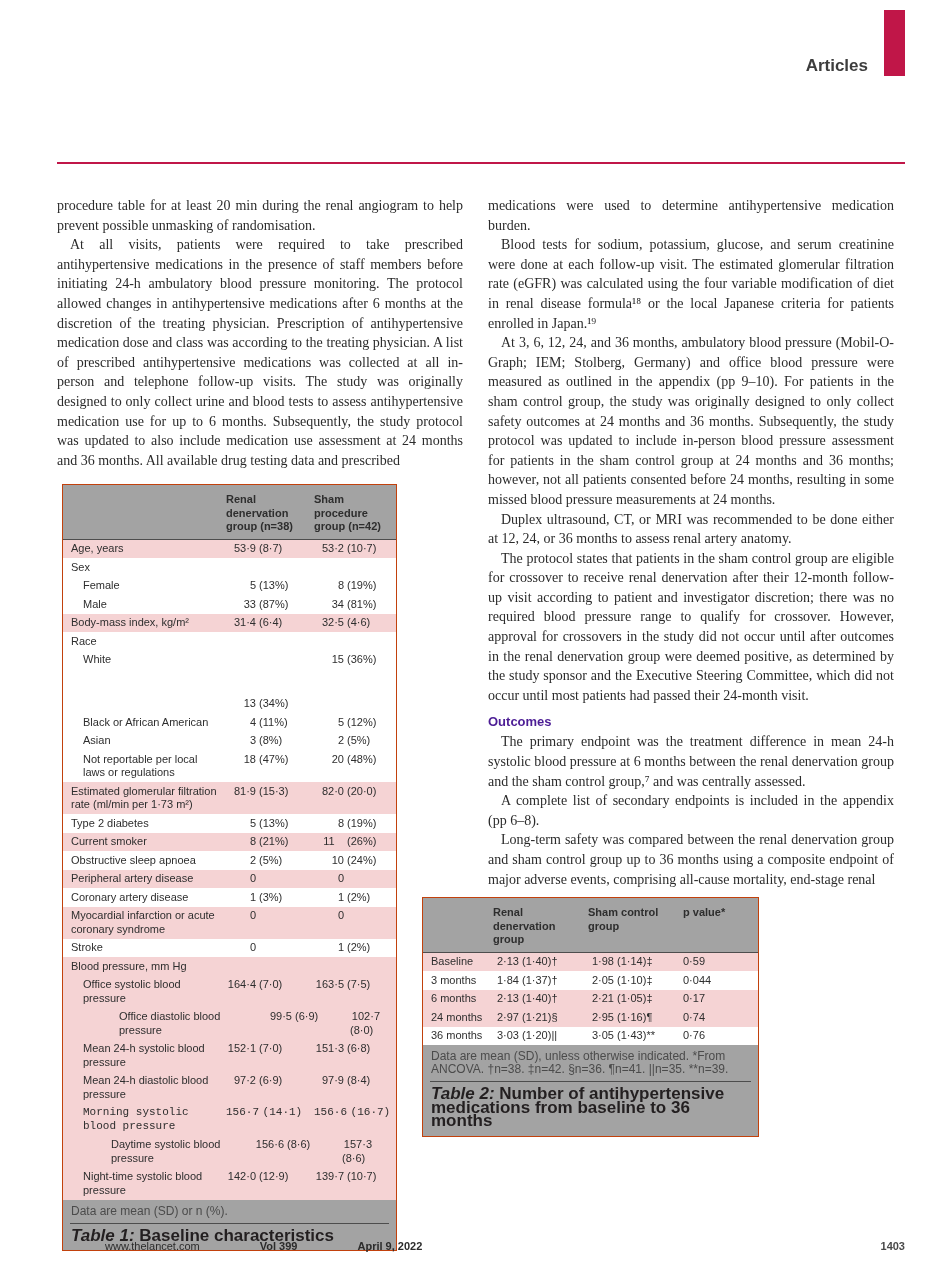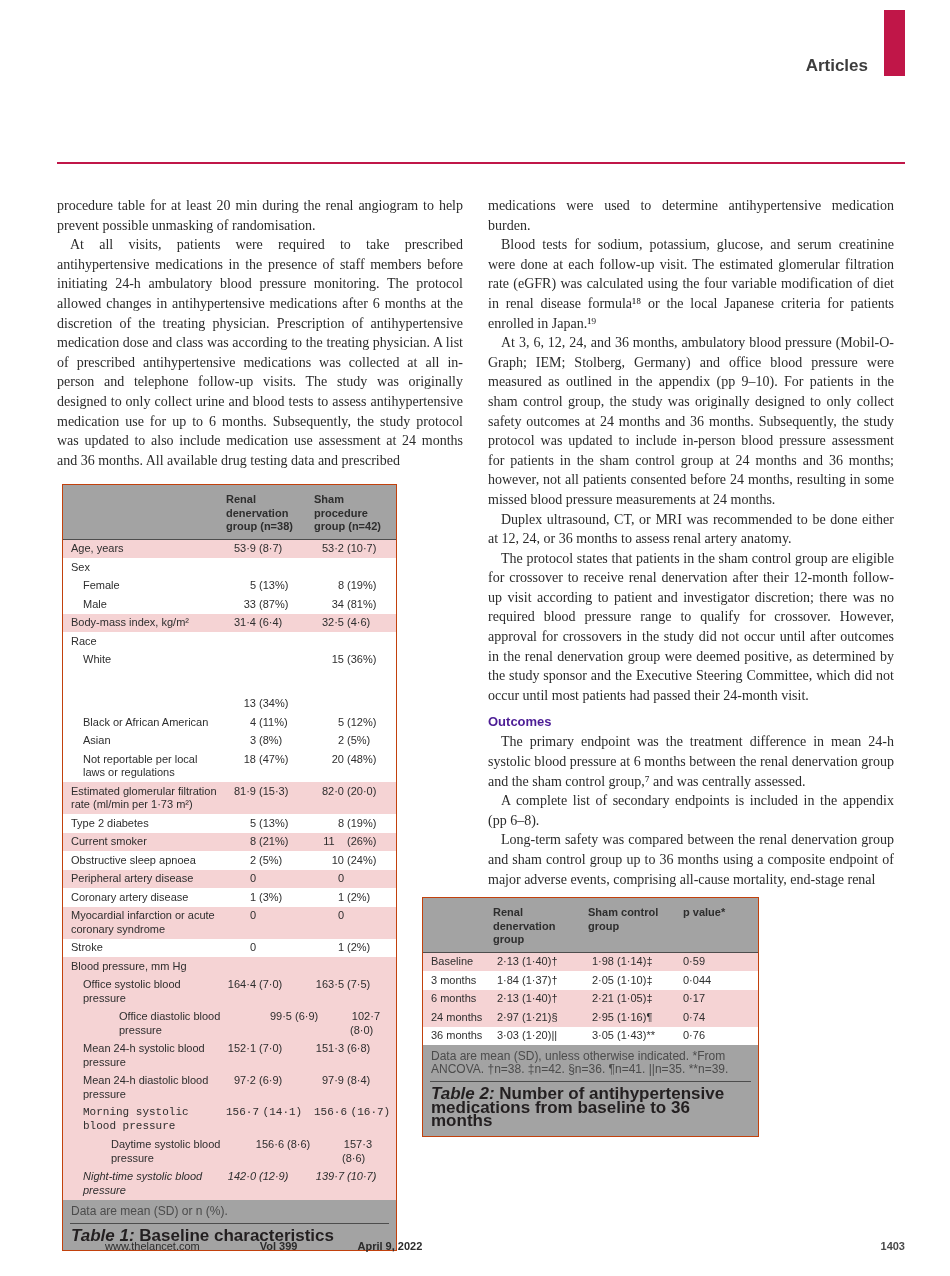--- a/index.html
+++ b/index.html
@@ -212,21 +212,21 @@
           <div class="trow pink" style="grid-template-columns: 163px 88px 1fr; font-family: Liberation Mono, monospace;">
             <div class="tcell lab ind1">Morning systolic blood pressure</div>
             <div class="tcell val"><span><span class="num" style="width: 30px;">156·7</span> (14·1)</span></div>
             <div class="tcell val"><span><span class="num" style="width: 30px;">156·6</span> (16·7)</span></div>
           </div>
           <div class="trow pink" style="grid-template-columns: 163px 88px 1fr; padding-left: 28px;">
             <div class="tcell lab ind1">Daytime systolic blood pressure</div>
             <div class="tcell val"><span><span class="num" style="width: 30px;">156·6</span> (8·6)</span></div>
             <div class="tcell val"><span><span class="num" style="width: 30px;">157·3</span> (8·6)</span></div>
           </div>
-          <div class="trow pink" style="grid-template-columns: 163px 88px 1fr; font-style: italic;">
+          <div class="trow pink" style="grid-template-columns: 163px 88px 1fr;">
             <div class="tcell lab ind1">Night-time systolic blood pressure</div>
             <div class="tcell val"><span><span class="num" style="width: 30px;">142·0</span> (12·9)</span></div>
             <div class="tcell val"><span><span class="num" style="width: 30px;">139·7</span> (10·7)</span></div>
           </div>
           <div class="tfoot">Data are mean (SD) or n (%).</div>
           <div class="tcap"><span class="capl">Table 1:</span> Baseline characteristics</div>
         </div>
     </div>
     <div class="col">
       <div id="right-paras-1">

